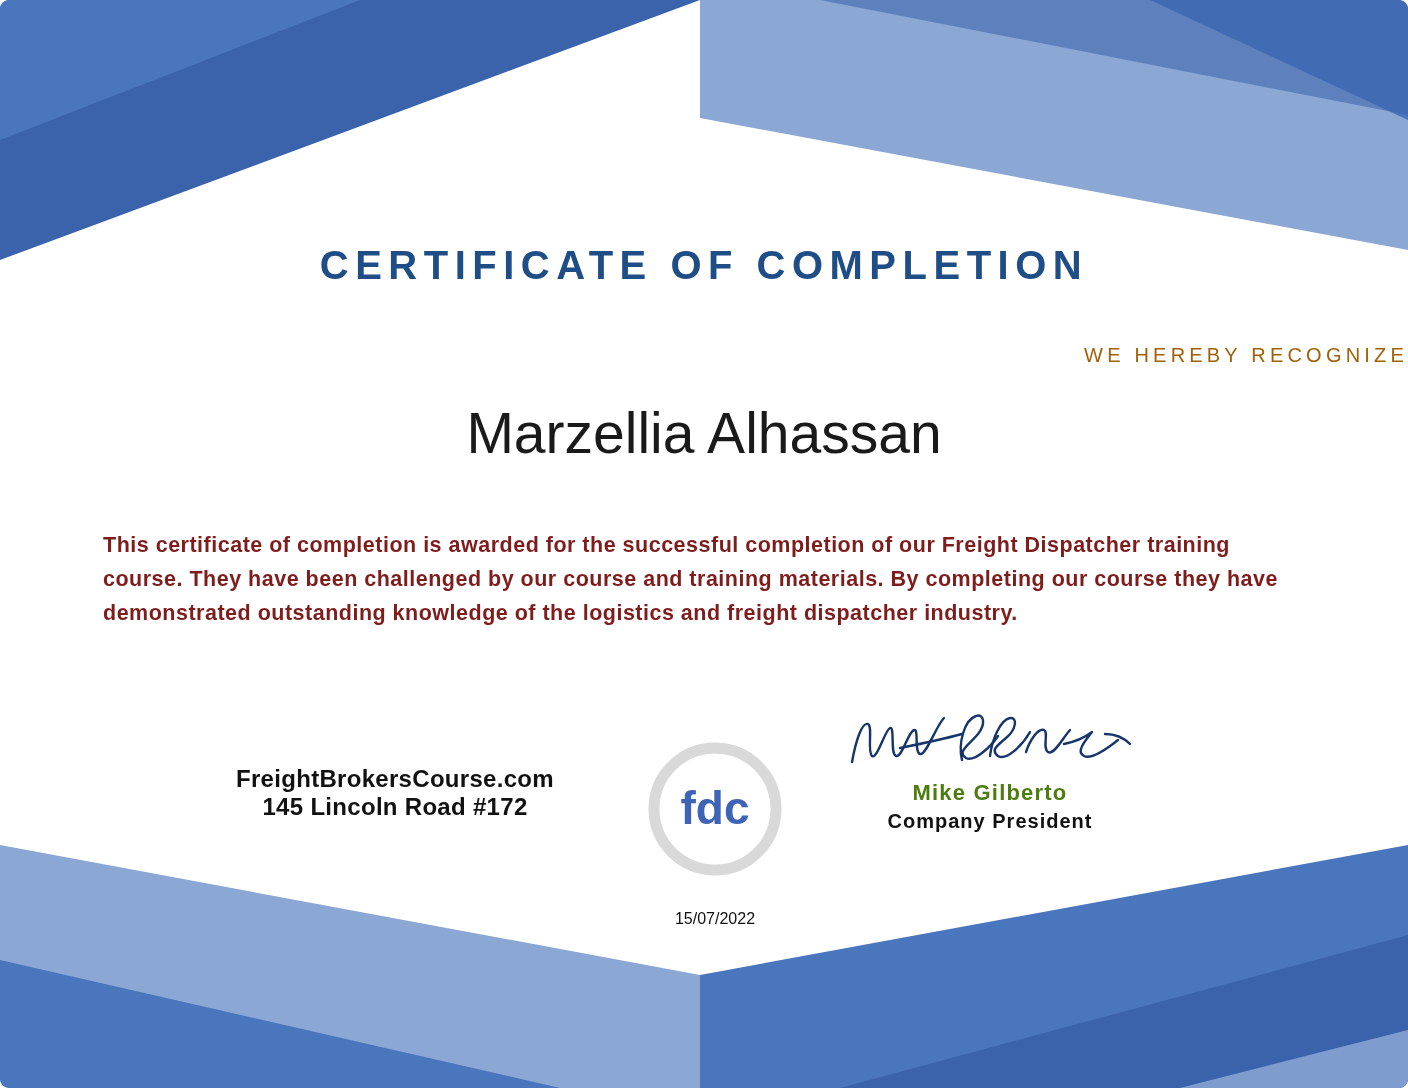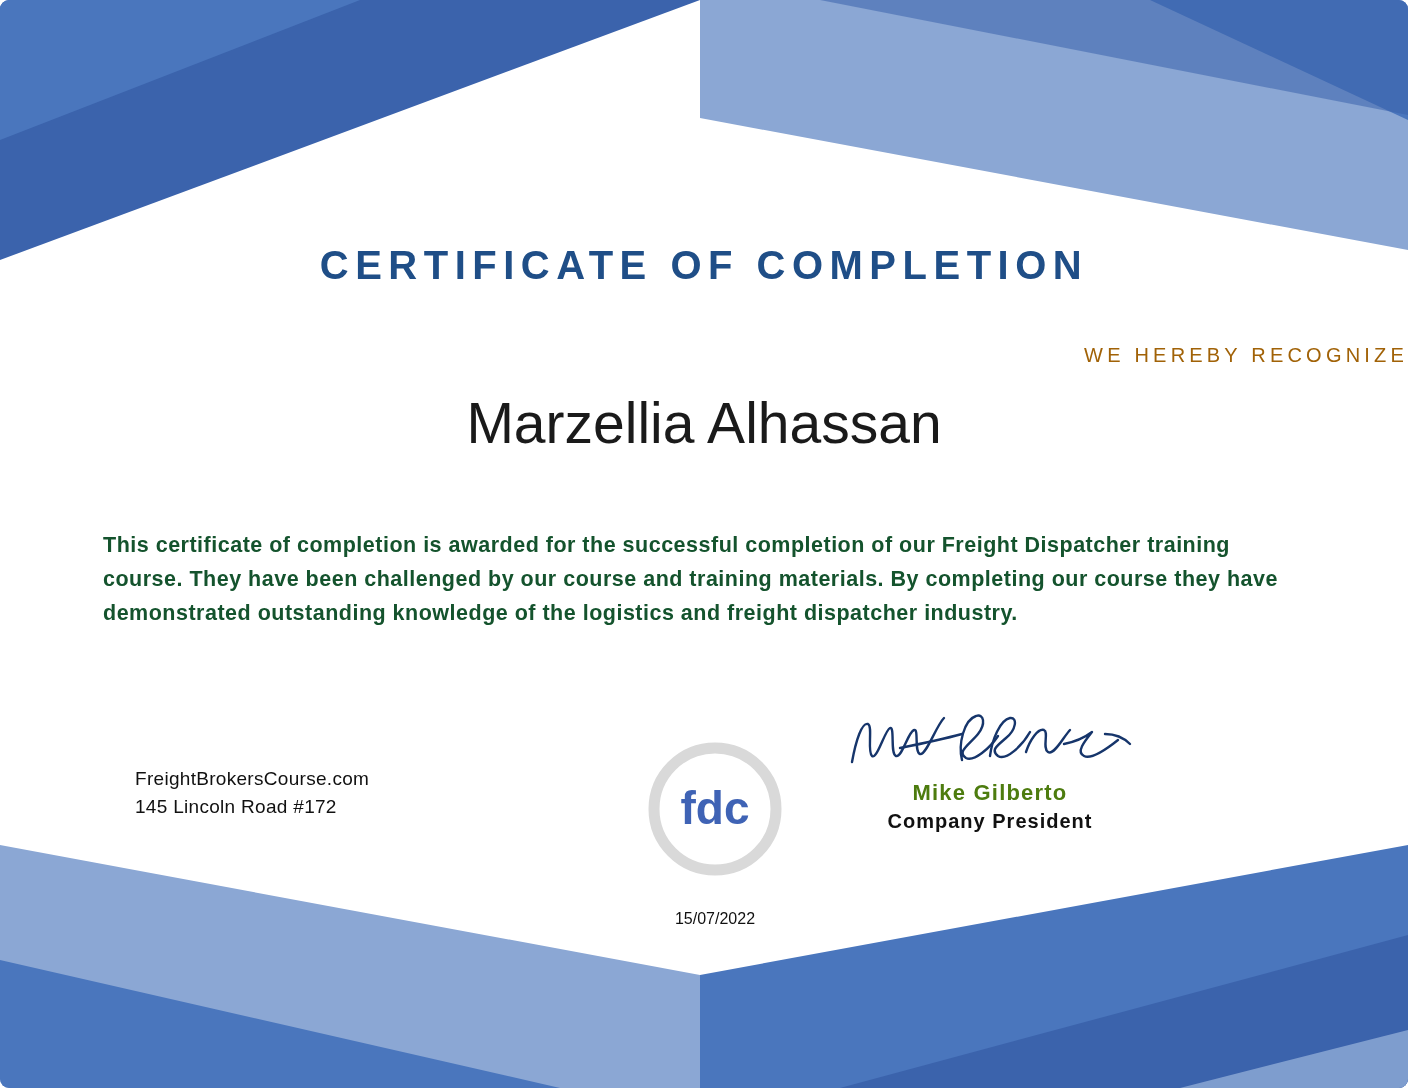--- a/index.html
+++ b/index.html
@@ -46,49 +46,49 @@
     left: 0;
     width: 100%;
     text-align: right;
     font-size: 20px;
     font-weight: normal;
     letter-spacing: 4.2px;
     color: #a16207;
   }
   .recipient {
     position: absolute;
-    top: 390px;
+    top: 400px;
     left: 0;
     width: 100%;
     text-align: center;
     font-size: 57px;
     font-weight: normal;
     color: #1a1a1a;
     letter-spacing: 0px;
   }
   .body-text {
     position: absolute;
     top: 528px;
     left: 103px;
     width: 1195px;
     font-size: 21.5px;
     font-weight: bold;
     line-height: 34px;
-    color: #14532d;
+    color: #7f1d1d;
     letter-spacing: 0.5px;
     text-align: left;
   }
   .address {
     position: absolute;
     top: 765px;
     left: 135px;
     width: 520px;
-    text-align: left;
-    font-size: 19px;
-    font-weight: normal;
+    text-align: center;
+    font-size: 24px;
+    font-weight: bold;
     line-height: 28px;
     color: #111111;
     letter-spacing: 0.3px;
   }
   .logo-wrap {
     position: absolute;
     top: 742px;
     left: 648px;
     width: 134px;
     height: 134px;

